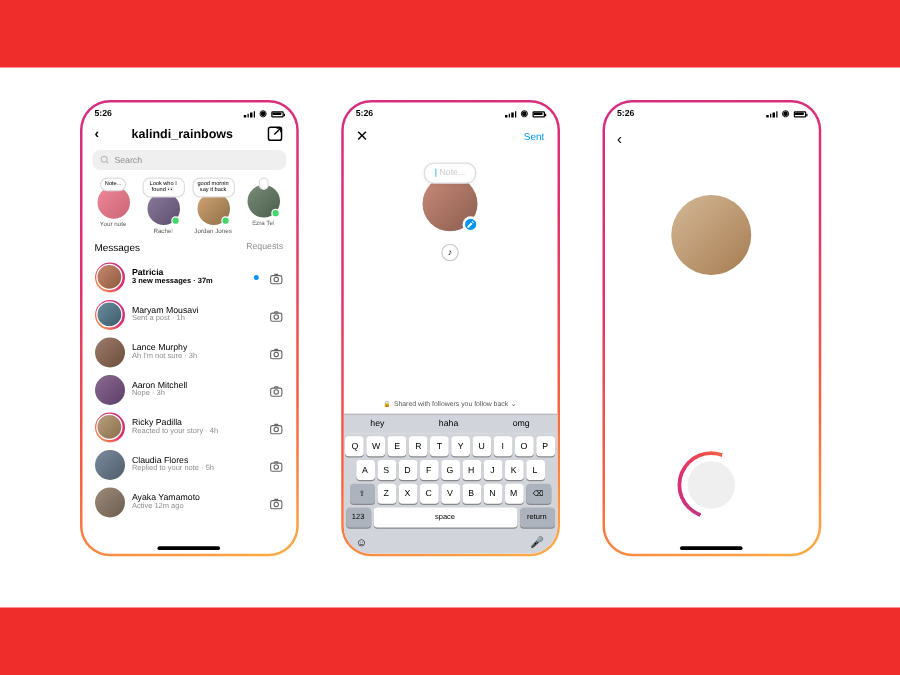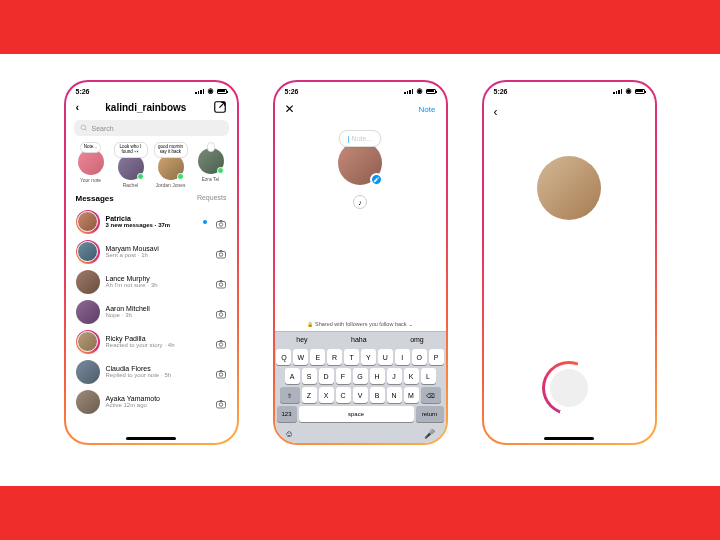--- a/index.html
+++ b/index.html
@@ -30,21 +30,21 @@
   .srch { margin: 2px 8px 6px; background:#efefef; border-radius:6px; height:16px; display:flex; align-items:center; padding:0 6px; gap:4px; }
   .srch svg { width:8px; height:8px; opacity:.5; }
   .srch span { font-size:7px; color:#8e8e8e; }
   .notes { display:flex; gap:6px; padding:0 8px 6px; }
   .note { display:flex; flex-direction:column; align-items:center; width:34px; flex-shrink:0; position:relative; }
   .note .bubble { font-size:4.5px; background:#fff; border:0.5px solid #ddd; border-radius:6px; padding:2px 3px; text-align:center; line-height:1.1; position:relative; z-index:2; min-height:10px; display:flex; align-items:center; justify-content:center; }
   .note .ava { width:26px; height:26px; border-radius:50%; margin-top:-4px; position:relative; }
   .note .dot { position:absolute; bottom:0; right:0; width:7px; height:7px; border-radius:50%; background:#42d86b; border:1.5px solid #fff; }
   .note .nm { font-size:5px; color:#555; margin-top:2px; white-space:nowrap; overflow:hidden; text-overflow:ellipsis; max-width:34px; }
   .sect { display:flex; justify-content:space-between; padding:0 10px 4px; }
-  .sect .h { font-size:8px; font-weight:700; }
+  .sect .h { font-size:8px; font-weight:400; }
   .sect .r { font-size:7px; color:#8e8e8e; }
   .msgs { flex:1; overflow:hidden; }
   .msg { display:flex; align-items:center; gap:6px; padding:3px 10px; }
   .msg .ava { width:24px; height:24px; border-radius:50%; flex-shrink:0; position:relative; }
   .msg .txt { flex:1; min-width:0; }
   .msg .n { font-size:7px; font-weight:400; color:#000; }
   .msg .n.unread { font-weight:700; }
   .msg .s { font-size:6px; color:#8e8e8e; }
   .msg .s.unread { color:#000; font-weight:600; }
   .msg .cam { width:12px; height:12px; opacity:.6; }
@@ -279,21 +279,21 @@
                 <i></i>
                 <i></i>
                 <i></i>
               </span>
             <span class="wifi">◉</span>
             <span class="batt"></span>
           </span>
         </div>
         <div class="hdr2">
           <span class="x">✕</span>
-          <span class="share">Note</span>
+          <span class="share">Sent</span>
         </div>
         <div class="compose-area">
           <div class="bub"><span>Note...</span></div>
           <div class="bigava av-main">
             <div class="badge">
               <svg width="7" height="7" viewBox="0 0 24 24" fill="#fff">
                   <path d="M3 17v4h4L17 11l-4-4L3 17zM21 7l-4-4-2 2 4 4 2-2z"></path>
                 </svg>
             </div>
           </div>

